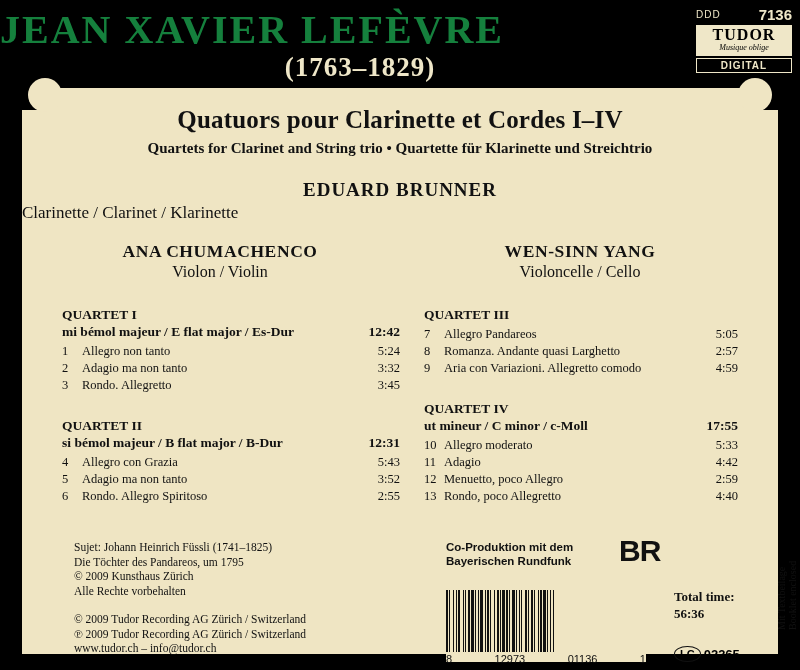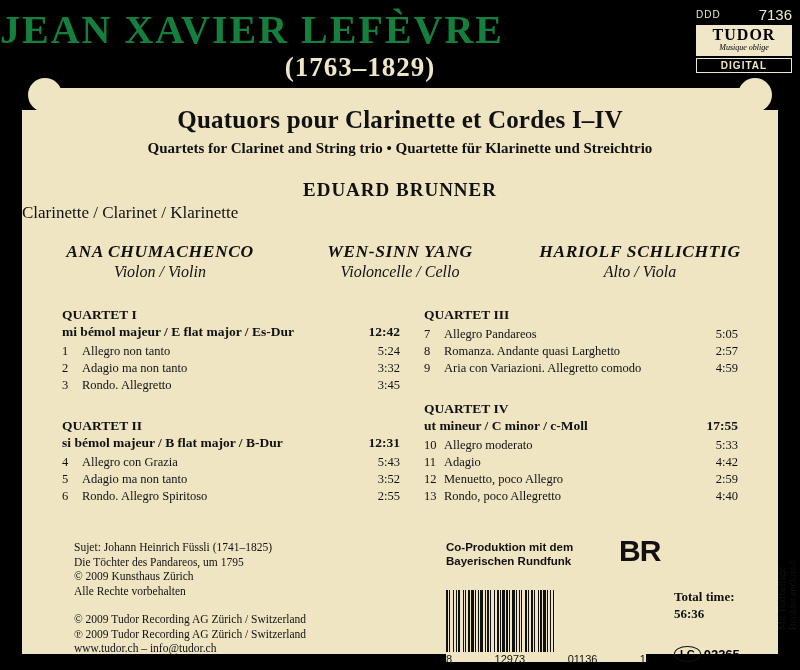--- a/index.html
+++ b/index.html
@@ -28,21 +28,21 @@
 
   
   .label-box{
     position:absolute;right:8px;top:6px;width:96px;
   }
   .ddd-row{
     display:flex;align-items:center;justify-content:space-between;
     font-family:"Liberation Sans", sans-serif;
     font-size:10px;color:#efe7c8;letter-spacing:1px;
   }
-  .ddd-row .num{font-size:15px;font-weight:normal;letter-spacing:0;}
+  .ddd-row .num{font-size:15px;font-weight:bold;letter-spacing:0;}
   .tudor-box{
     margin-top:2px;background:#efe7c8;color:#000;text-align:center;
     padding:2px 0 3px 0;
   }
   .tudor-box .t1{font-family:"Liberation Serif",serif;font-weight:bold;font-size:16px;letter-spacing:1px;line-height:16px;}
   .tudor-box .t2{font-family:"Liberation Serif",serif;font-style:italic;font-size:8px;line-height:10px;}
   .digital{
     margin-top:2px;text-align:center;border:1px solid #efe7c8;
     font-family:"Liberation Sans", sans-serif;font-weight:bold;
     font-size:10px;color:#efe7c8;letter-spacing:1px;padding:1px 0;
@@ -77,21 +77,21 @@
     text-align:center;font-weight:bold;font-size:15px;color:#111;
     margin-top:6px;
   }
   .soloist{
     text-align:center;font-weight:bold;font-size:19px;color:#111;margin-top:22px;letter-spacing:1px;
   }
   .soloist-role{
     text-align:left;font-size:17px;color:#111;margin-top:2px;
   }
   .players{
-    display:flex;margin-top:18px;padding:0 18px;font-style:italic;
+    display:flex;margin-top:18px;padding:0 18px;
   }
   .player{flex:1;text-align:center;}
   .player .nm{font-weight:bold;font-size:17.5px;color:#111;letter-spacing:.6px;}
   .player .rl{font-size:16px;color:#111;margin-top:1px;}
 
   
   .cols{display:flex;margin-top:16px;padding:0 40px;}
   .col{width:50%;box-sizing:border-box;}
   .col.right{padding-left:24px;}
   .qhead{
@@ -178,24 +178,20 @@
 
     <div class="players">
       <div class="player">
         <div class="nm">ANA CHUMACHENCO</div>
         <div class="rl">Violon / Violin</div>
       </div>
       <div class="player">
         <div class="nm">WEN-SINN YANG</div>
         <div class="rl">Violoncelle / Cello</div>
       </div>
-      <div class="player">
-        <div class="nm">HARIOLF SCHLICHTIG</div>
-        <div class="rl">Alto / Viola</div>
-      </div>
     </div>
 
     <div class="cols">
 
       <div class="col left">
 
         <div>
           <div class="qhead">QUARTET I</div>
           <div class="qline">
             <span class="ql-title">mi bémol majeur / E flat major / Es-Dur</span>

